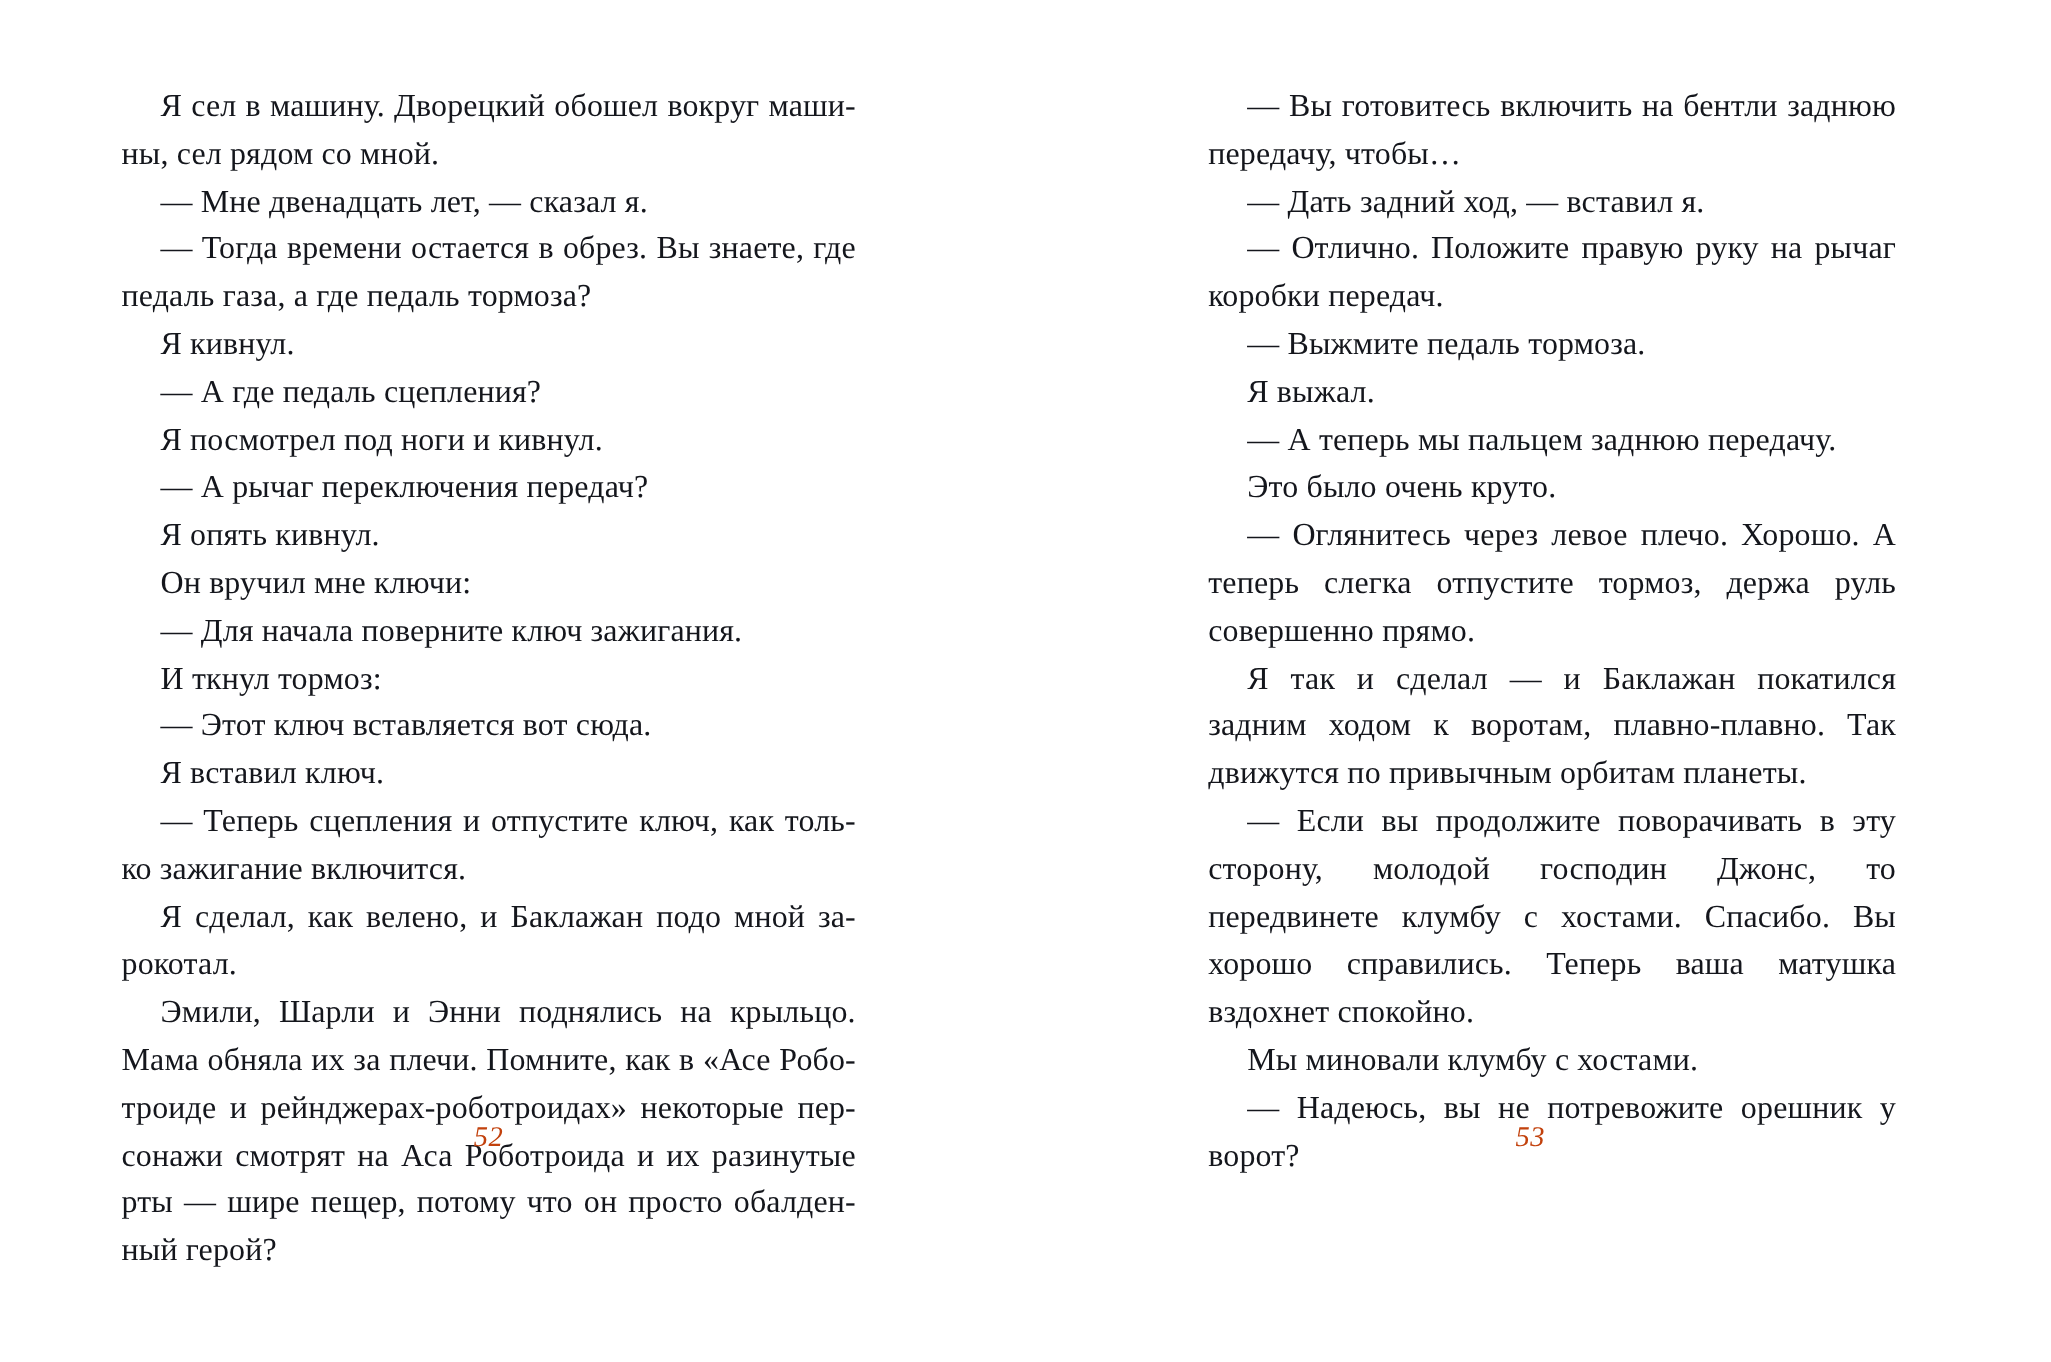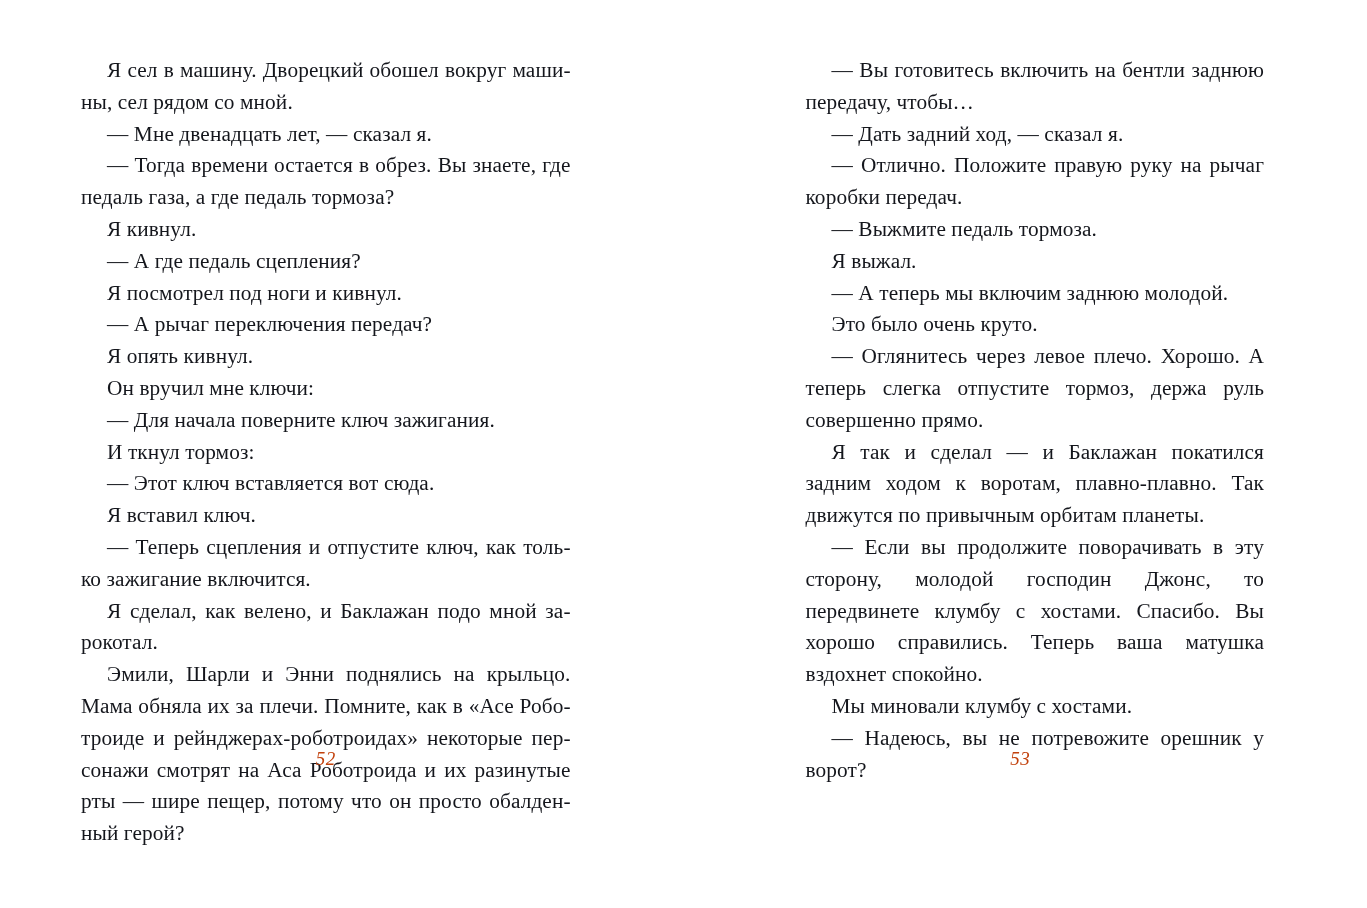--- a/index.html
+++ b/index.html
@@ -88,25 +88,25 @@
         <p>— Теперь сцепления и отпустите ключ, как толь­ко зажигание включится.</p>
         <p>Я сделал, как велено, и Баклажан подо мной за­рокотал.</p>
         <p>Эмили, Шарли и Энни поднялись на крыльцо. Мама обняла их за плечи. Помните, как в «Асе Робо­троиде и рейнджерах-роботроидах» некоторые пер­сонажи смотрят на Аса Роботроида и их разинутые рты — шире пещер, потому что он просто обалден­ный герой?</p>
       </div>
     <div class="folio">52</div>
   </div>
 
   <div class="page page-right">
     <div class="textblock">
         <p>— Вы готовитесь включить на бентли заднюю пе­редачу, чтобы…</p>
-        <p>— Дать задний ход, — сказал я.</p>
+        <p>— Дать задний ход, — вставил я.</p>
         <p>— Отлично. Положите правую руку на рычаг ко­робки передач.</p>
         <p>— Выжмите педаль тормоза.</p>
         <p>Я выжал.</p>
-        <p>— А теперь мы включим заднюю молодой.</p>
+        <p>— А теперь мы пальцем заднюю передачу.</p>
         <p>Это было очень круто.</p>
         <p>— Оглянитесь через левое плечо. Хорошо. А те­перь слегка отпустите тормоз, держа руль совер­шенно прямо.</p>
         <p>Я так и сделал — и Баклажан покатился задним ходом к воротам, плавно-плавно. Так движутся по привычным орбитам планеты.</p>
         <p>— Если вы продолжите поворачивать в эту сторо­ну, молодой господин Джонс, то передвинете клумбу с хостами. Спасибо. Вы хорошо справились. Теперь ваша матушка вздохнет спокойно.</p>
         <p>Мы миновали клумбу с хостами.</p>
         <p>— Надеюсь, вы не потревожите орешник у ворот?</p>
       </div>
     <div class="folio">53</div>
   </div>
 

